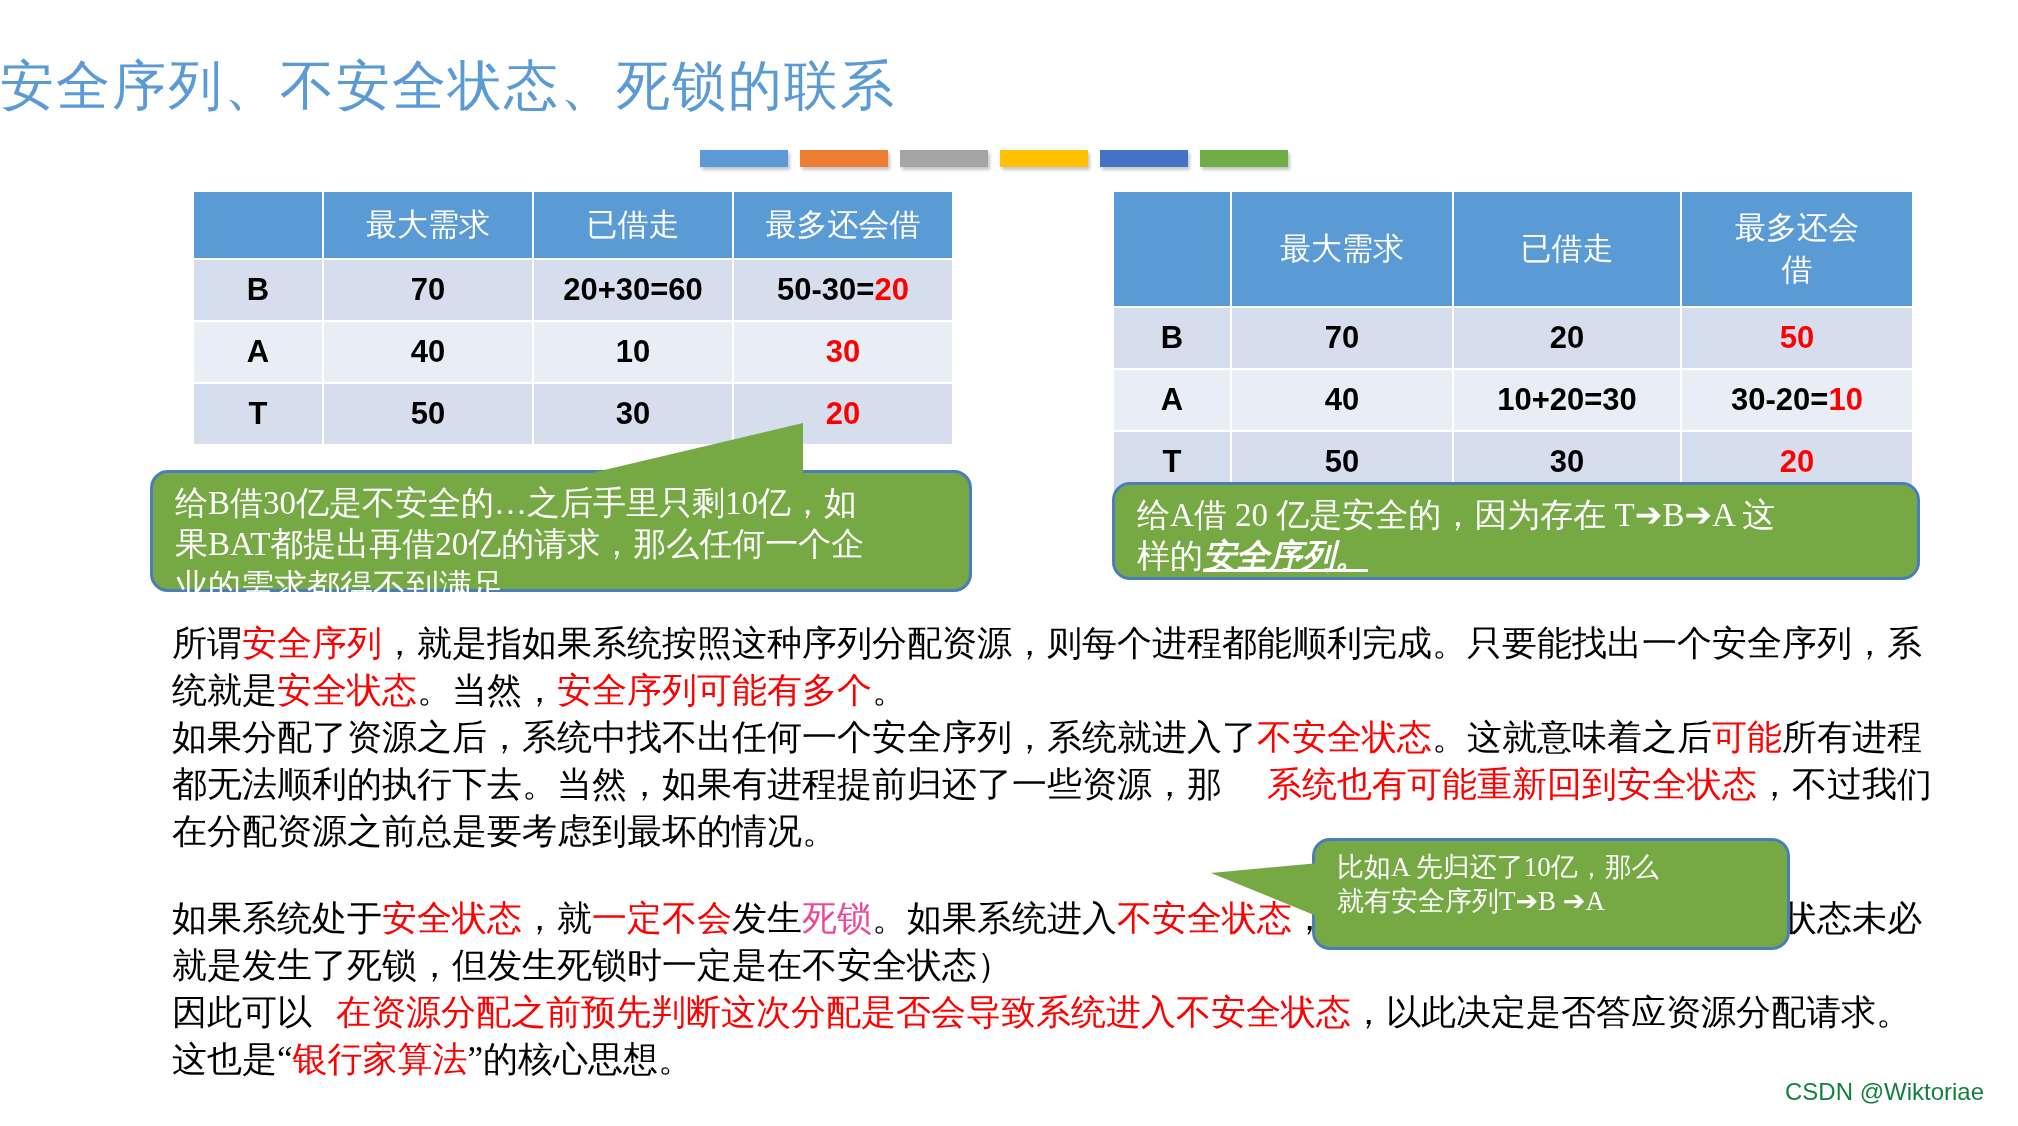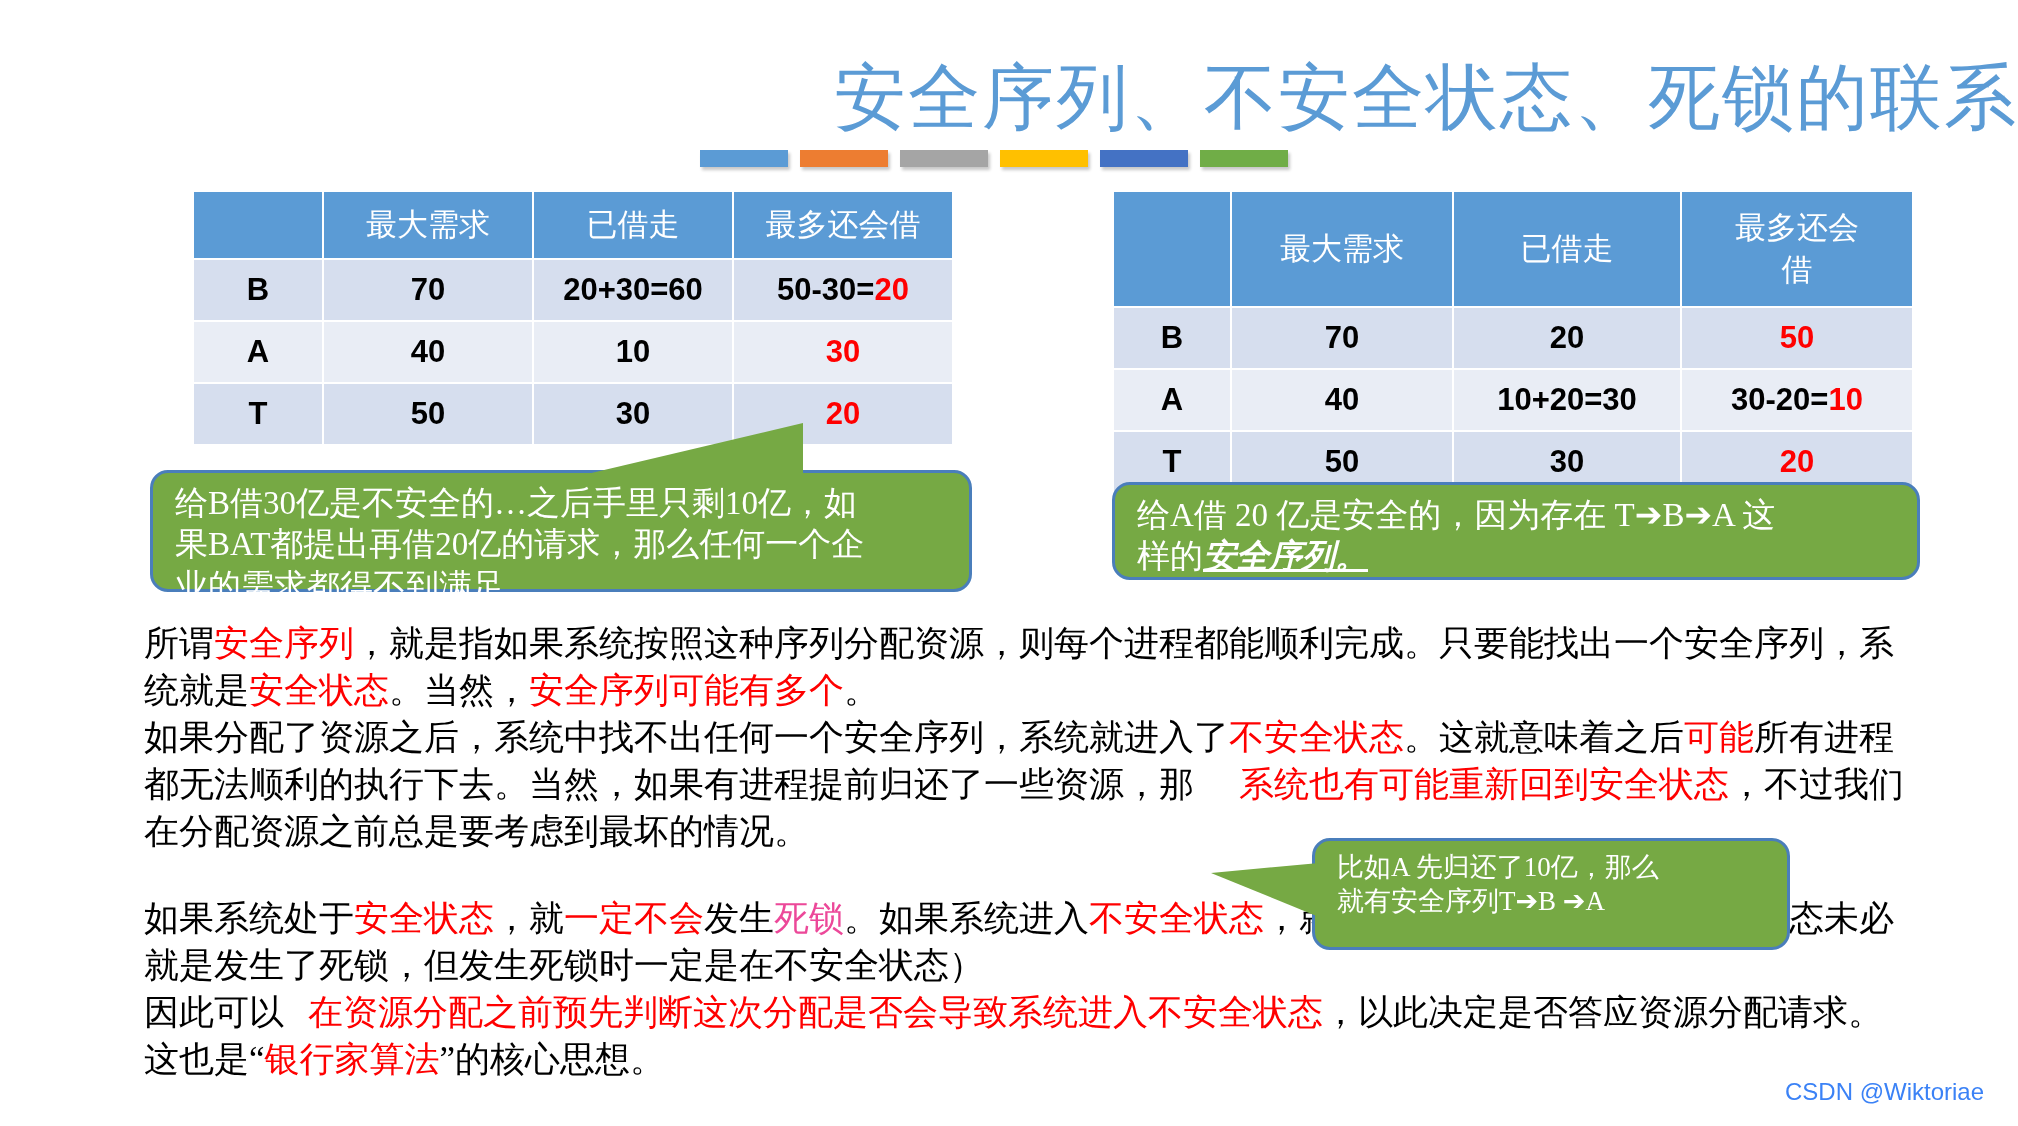--- a/index.html
+++ b/index.html
@@ -8,22 +8,22 @@
     background:#ffffff;
     font-family:"Liberation Serif","DejaVu Serif",serif;
     overflow:hidden;
     position:relative;
   }
   .slide{position:relative;width:2018px;height:1126px;}
 
   
   .title{
     position:absolute;left:0;top:50px;width:2018px;
-    text-align:right;
-    font-size:72px;
+    text-align:left;
+    font-size:54px;
     color:#5B9BD5;
     letter-spacing:2px;
     font-family:Liberation Serif, serif;
     white-space:nowrap;
   }
   .bars{
     position:absolute;left:700px;top:150px;
     display:flex;gap:12px;
   }
   .bars .bar{
@@ -115,40 +115,40 @@
     width:0;height:0;
     border-top:10px solid transparent;
     border-bottom:44px solid transparent;
     border-right:108px solid #76A944;
     z-index:-1;
   }
 
   
   .body-text{
     position:absolute;
-    left:144px;top:620px;width:1760px;
+    left:172px;top:620px;width:1760px;
     font-size:35px;
     line-height:47px;
     color:#000000;
     font-family:"Liberation Serif","DejaVu Serif",serif;
     z-index:1;
   }
   .body-text p{margin:0;}
   .body-text .gap{height:40px;}
 
   
   .footer{
     position:absolute;left:1505px;top:1064px;
     font-size:40px;color:#B5400E;
     font-family:"Liberation Sans","DejaVu Sans",sans-serif;
     white-space:nowrap;
   }
   .watermark{
     position:absolute;left:1785px;top:1078px;
-    font-size:24px;color:#3b82f6;
+    font-size:24px;color:#15803d;
     font-family:"Liberation Sans","DejaVu Sans",sans-serif;
     white-space:nowrap;
   }
 </style>
 </head>
 <body>
 
 <div class="slide">
 
   <div class="title">安全序列、不安全状态、死锁的联系</div>

